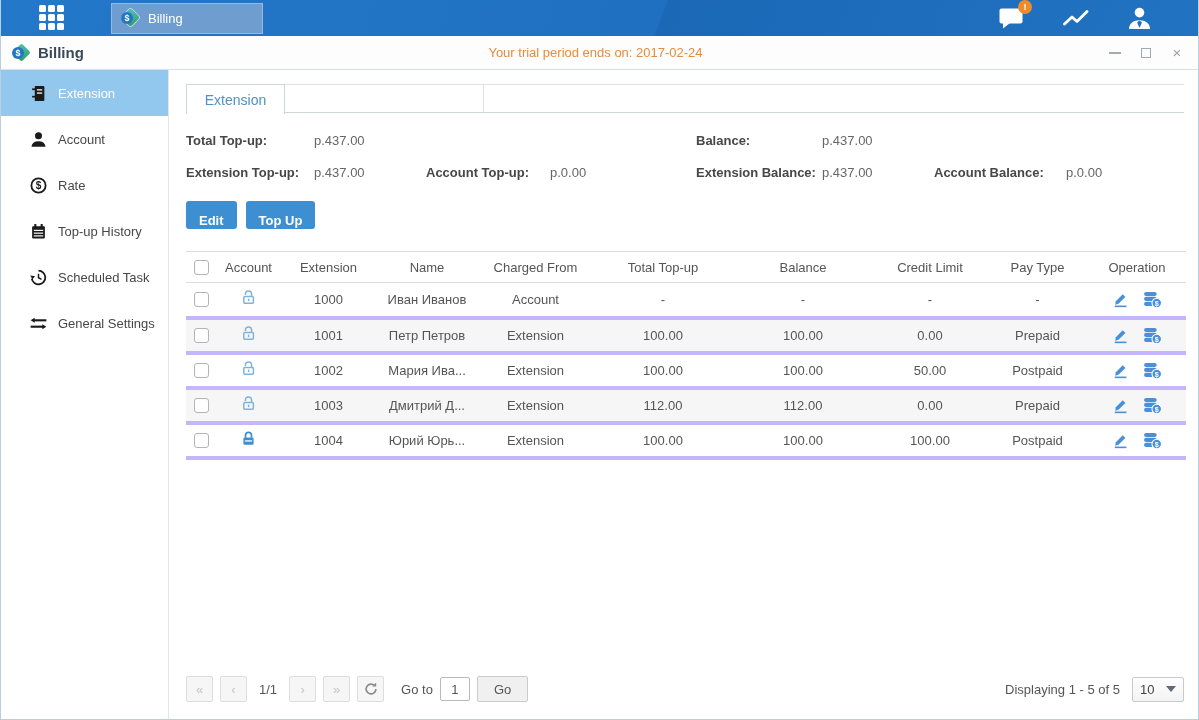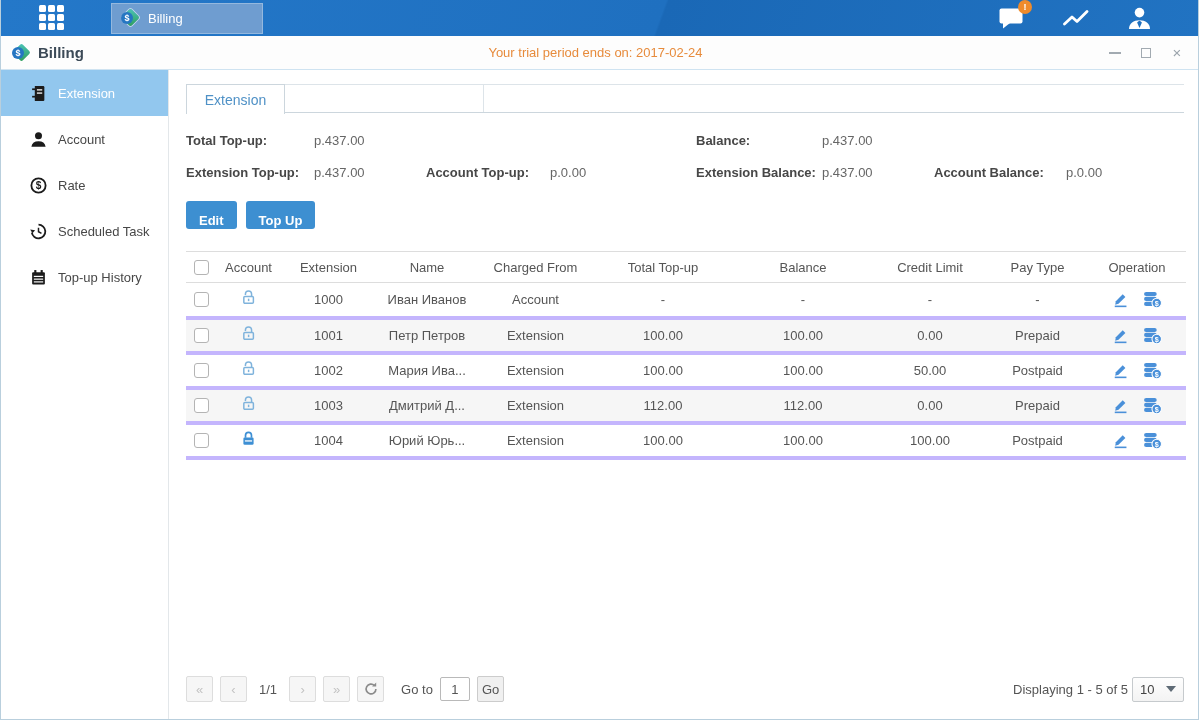--- a/index.html
+++ b/index.html
@@ -66,22 +66,22 @@
   .op-icons { display:flex; justify-content:center; align-items:center; gap:14px; }
   .op-icons svg { cursor:pointer; }
 
   
   .footer { margin-top:auto; height:52px; flex:0 0 52px; display:flex; align-items:center; justify-content:space-between; padding-bottom:8px; }
   .pager { display:flex; align-items:center; gap:7px; }
   .pg-btn { width:27px; height:26px; background:#f6f6f6; border:1px solid #ddd; border-radius:2px; color:#c3c3c3; font-size:13px; display:flex; align-items:center; justify-content:center; cursor:pointer; }
   .pg-label { color:#555; font-size:13px; margin:0 5px; }
   .goto-label { color:#555; font-size:13px; margin-left:10px; }
   .goto-input { width:30px; height:24px; border:1px solid #b9b9b9; border-radius:2px; text-align:center; font-size:13px; color:#555; font-family:inherit; }
-  .go-btn { height:26px; padding:0 4px; background:#f0f0f0; border:1px solid #ccc; border-radius:2px; color:#555; font-size:13px; font-family:inherit; cursor:pointer; }
-  .footer-right { display:flex; align-items:center; gap:4px; }
+  .go-btn { height:26px; padding:0 16px; background:#f0f0f0; border:1px solid #ccc; border-radius:2px; color:#555; font-size:13px; font-family:inherit; cursor:pointer; }
+  .footer-right { display:flex; align-items:center; gap:12px; }
   .displaying { color:#555; font-size:13px; }
   .page-size { width:52px; height:25px; border:1px solid #c6cacd; border-radius:2px; background:linear-gradient(#fefefe,#f3f3f3); display:flex; align-items:center; justify-content:space-between; padding:0 7px; font-size:13px; color:#444; cursor:pointer; }
   .page-size .tri { width:0; height:0; border-left:5px solid transparent; border-right:5px solid transparent; border-top:6px solid #5f6b76; }
 </style>
 </head>
 <body>
 
 <div class="window">
 
   <div class="topbar">
@@ -168,36 +168,45 @@
       </div>
       <div class="side-item">
         <svg width="17" height="17" viewBox="0 0 16 16">
             <circle cx="8" cy="8" r="6.7" fill="none" stroke="#1b1b1b" stroke-width="1.7"></circle>
             <text x="8" y="11.3" font-size="9.5" font-weight="bold" text-anchor="middle" fill="#1b1b1b" font-family="Liberation Sans, sans-serif">$</text>
           </svg>
         <span>Rate</span>
       </div>
       <div class="side-item">
         <svg width="17" height="17" viewBox="0 0 16 16">
-            <path d="M8 1.6 a6.4 6.4 0 1 1-6.3 7.5" fill="none" stroke="#1b1b1b" stroke-width="1.7"></path>
-            <path d="M0.2 6.2 L2.3 9.6 L4.8 6.8 z" fill="#1b1b1b"></path>
-            <path d="M8 4.4 V8.2 L10.8 9.8" fill="none" stroke="#1b1b1b" stroke-width="1.4"></path>
-          </svg>
-        <span>Scheduled Task</span>
-      </div>
-      <div class="side-item">
-        <svg width="17" height="17" viewBox="0 0 16 16">
             <rect x="2" y="3" width="12" height="11.6" rx="1" fill="#1b1b1b"></rect>
             <rect x="4" y="1" width="2" height="3.2" fill="#1b1b1b"></rect>
             <rect x="10" y="1" width="2" height="3.2" fill="#1b1b1b"></rect>
             <rect x="3.6" y="6.4" width="8.8" height="1.1" fill="#fff"></rect>
             <rect x="3.6" y="9" width="8.8" height="1.1" fill="#fff"></rect>
             <rect x="3.6" y="11.6" width="8.8" height="1.1" fill="#fff"></rect>
           </svg>
         <span>Top-up History</span>
+      </div>
+      <div class="side-item">
+        <svg width="17" height="17" viewBox="0 0 16 16">
+            <path d="M8 1.6 a6.4 6.4 0 1 1-6.3 7.5" fill="none" stroke="#1b1b1b" stroke-width="1.7"></path>
+            <path d="M0.2 6.2 L2.3 9.6 L4.8 6.8 z" fill="#1b1b1b"></path>
+            <path d="M8 4.4 V8.2 L10.8 9.8" fill="none" stroke="#1b1b1b" stroke-width="1.4"></path>
+          </svg>
+        <span>Scheduled Task</span>
+      </div>
+      <div class="side-item">
+        <svg width="17" height="17" viewBox="0 0 16 16">
+            <rect x="3.4" y="4" width="12" height="2" fill="#1b1b1b"></rect>
+            <path d="M0.6 5 L4.4 2.6 v4.8 z" fill="#1b1b1b"></path>
+            <rect x="0.6" y="10" width="12" height="2" fill="#1b1b1b"></rect>
+            <path d="M15.4 11 L11.6 8.6 v4.8 z" fill="#1b1b1b"></path>
+          </svg>
+        <span>General Settings</span>
       </div>
     </div>
 
     <div class="content">
 
       <div class="tabstrip">
         <div class="tab">Extension</div>
         <div class="tab-ghost"></div>
         <div class="tab-rest"></div>
       </div>

